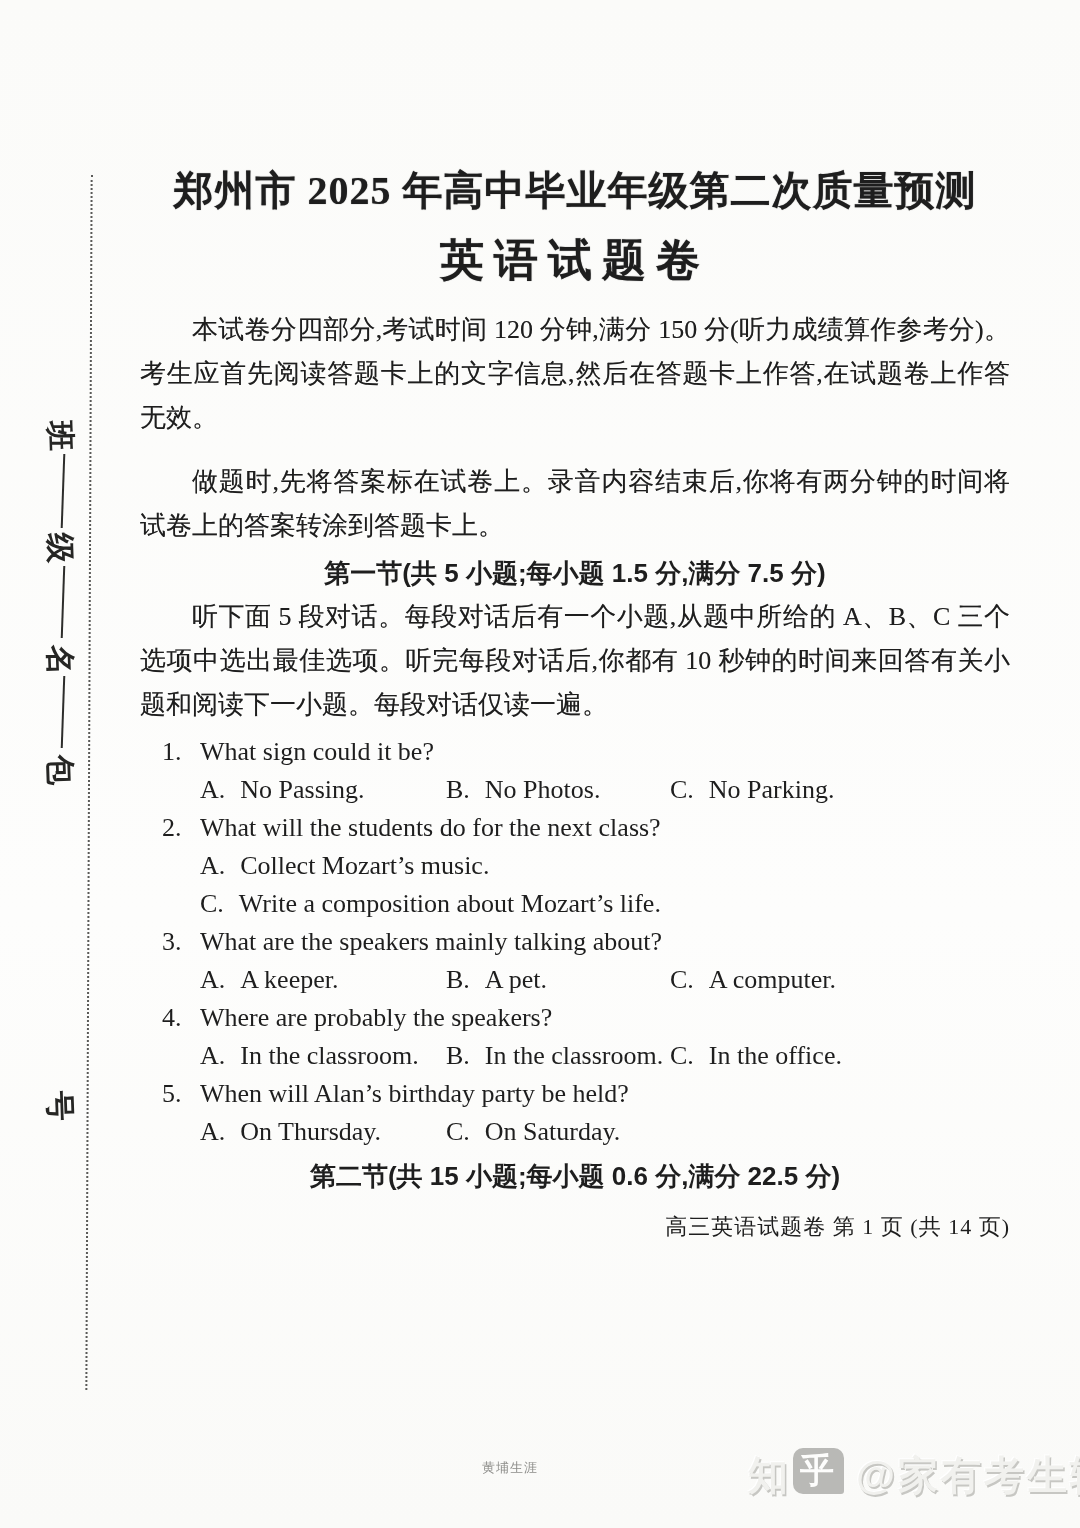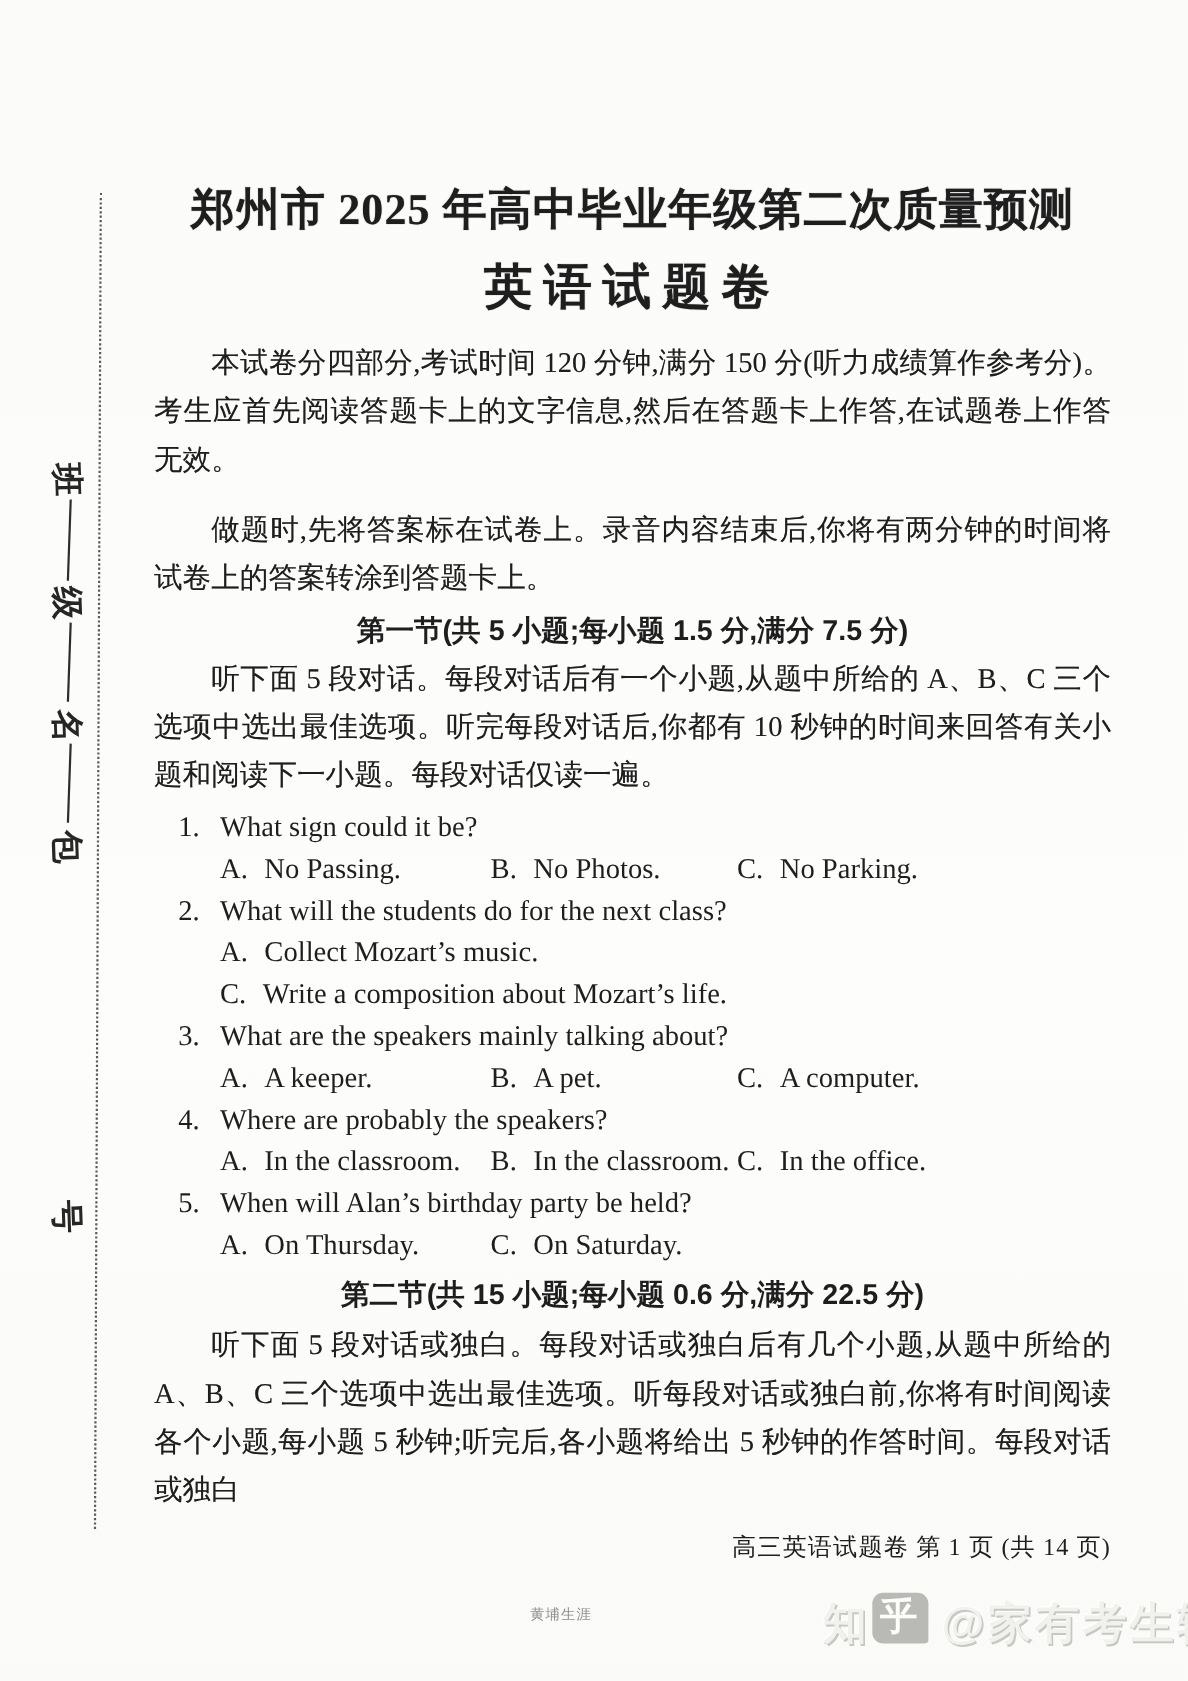--- a/index.html
+++ b/index.html
@@ -171,21 +171,20 @@
             <span class="q-text">When will Alan’s birthday party be held?</span>
           </div>
           <div class="opts-row">
             <span class="opt"><span class="ol">A.</span><span>On Thursday.</span></span>
             <span class="opt"><span class="ol">C.</span><span>On Saturday.</span></span>
           </div>
         </div>
       </div>
 
     <h4 class="section-heading">第二节(共 15 小题;每小题 0.6 分,满分 22.5 分)</h4>
-    <p class="para" style="margin-top:4px">听下面 5 段对话或独白。每段对话或独白后有几个小题,从题中所给的 A、B、C 三个选项中选出最佳选项。听每段对话或独白前,你将有时间阅读各个小题,每小题 5 秒钟;听完后,各小题将给出 5 秒钟的作答时间。每段对话或独白</p>
 
     <div class="footer">高三英语试题卷 第 1 页 (共 14 页)</div>
   </div>
 
   <span class="credit">黄埔生涯</span>
   <div class="zhihu">
     <span>知</span><span class="bubble">乎</span><span>@家有考生辅学部</span>
   </div>
 
 </div>

